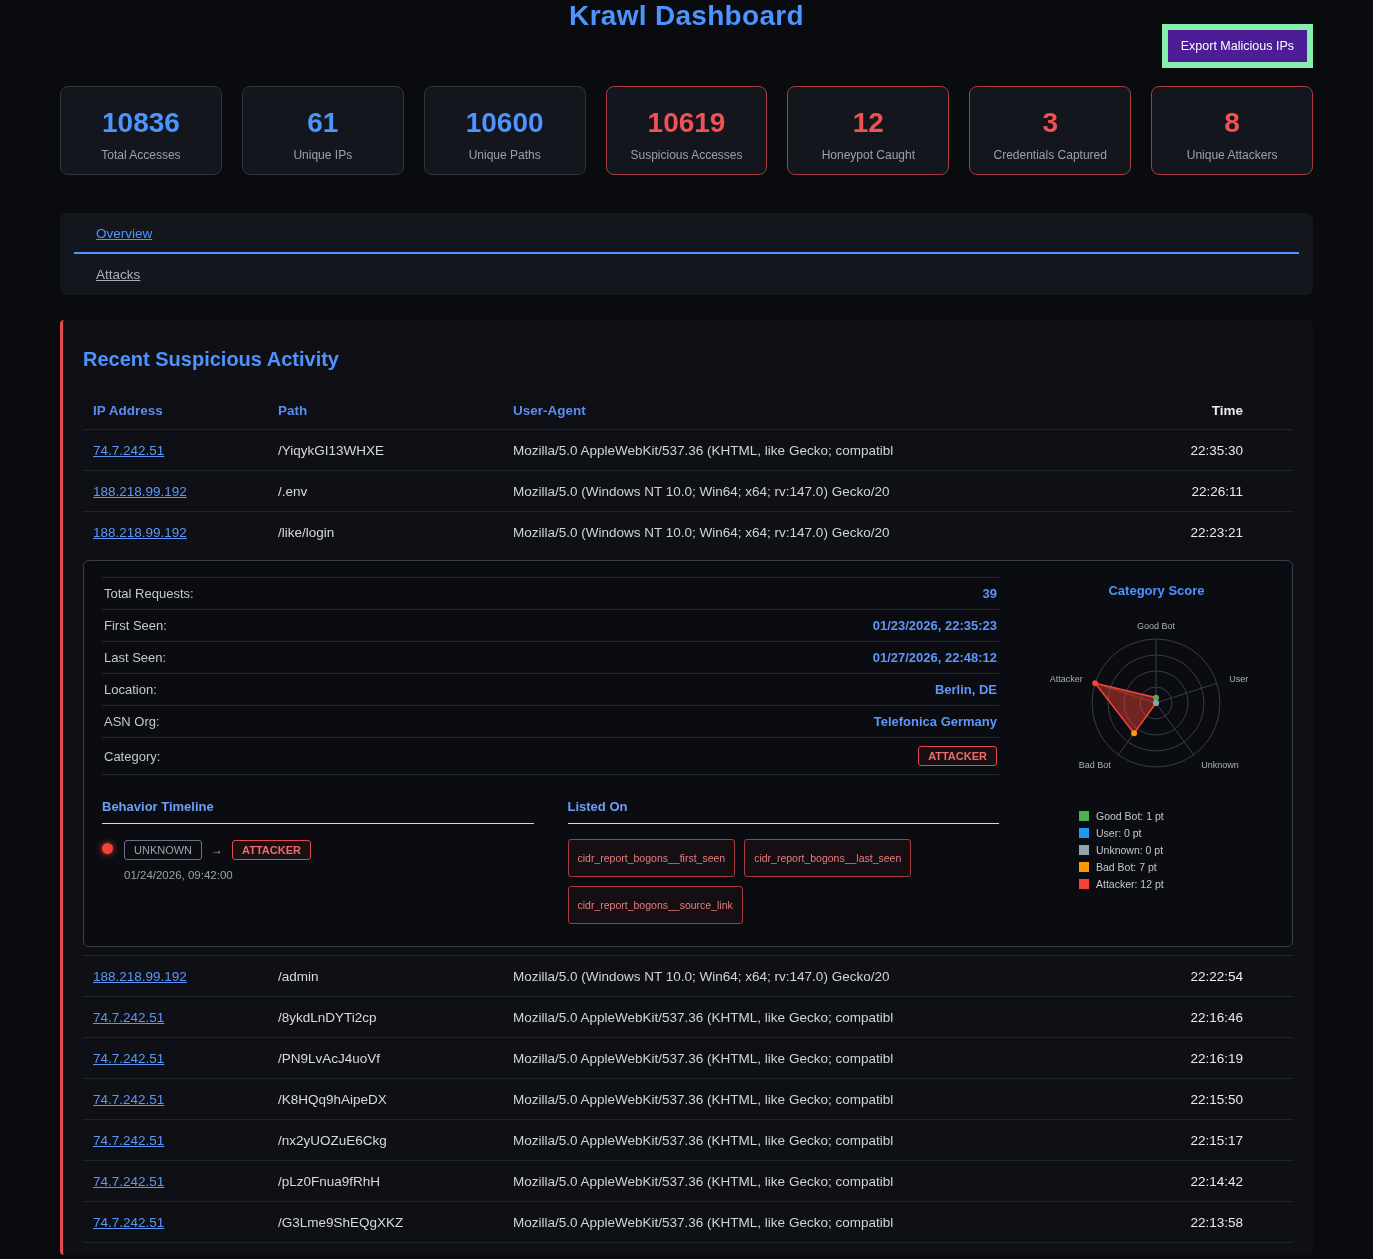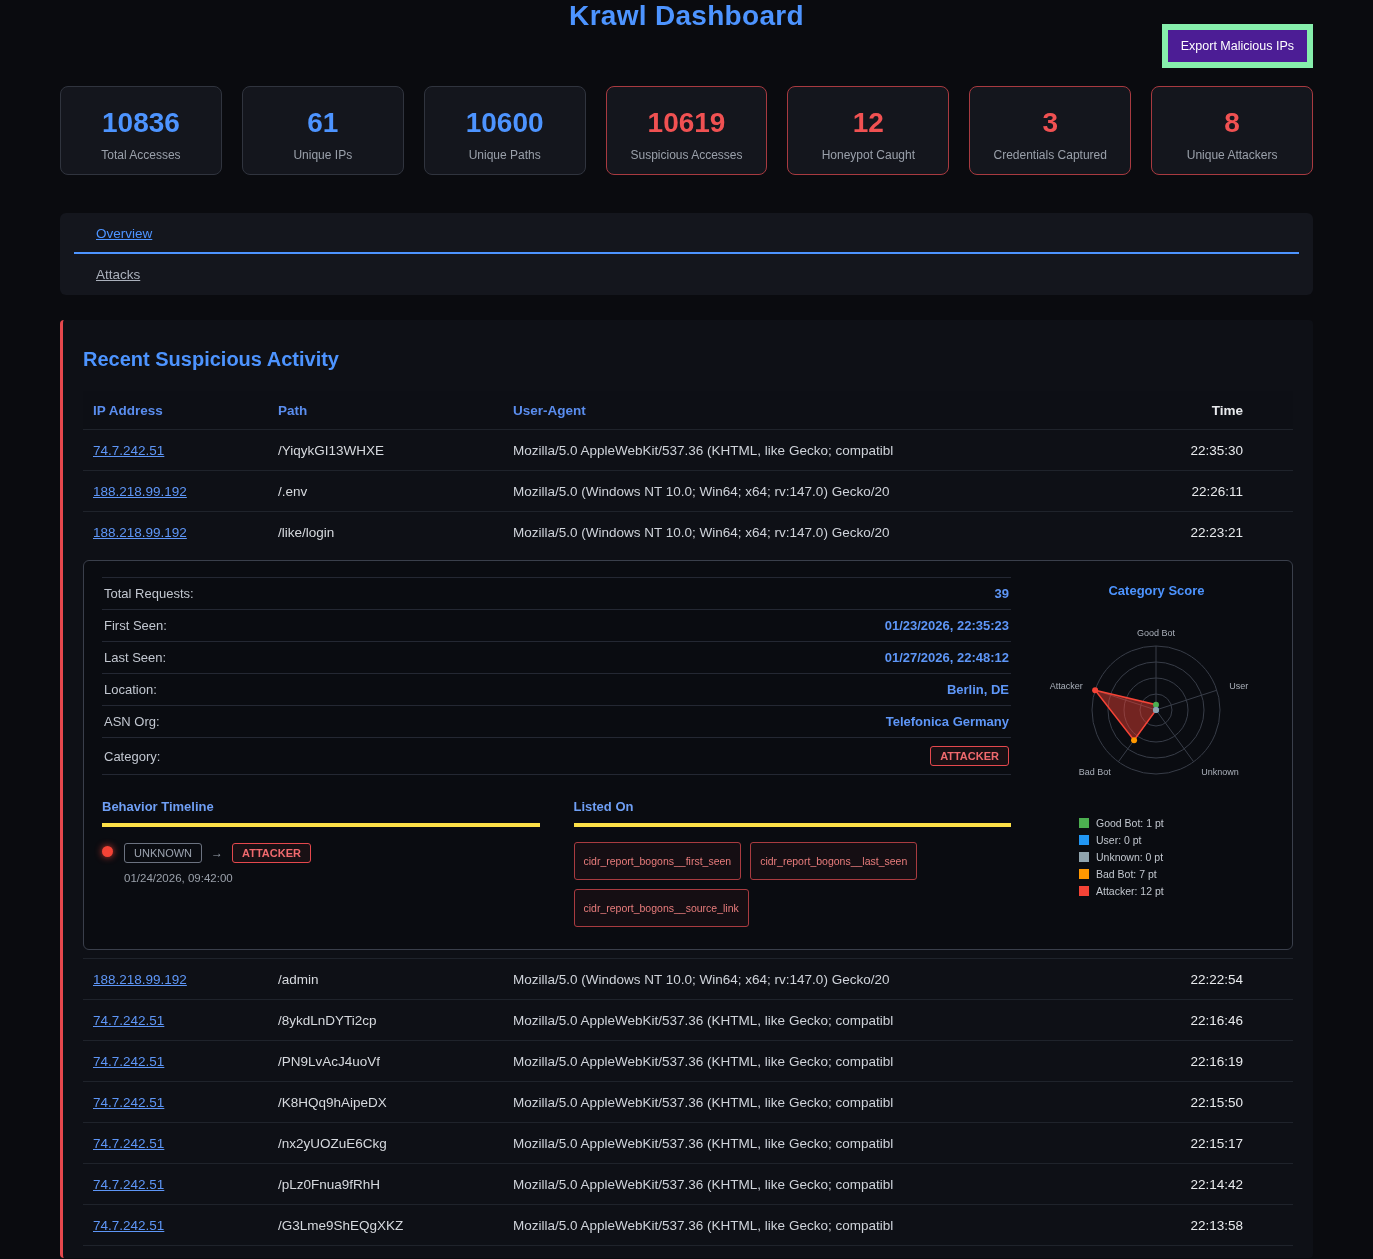--- a/index.html
+++ b/index.html
@@ -70,21 +70,21 @@
   .ip-link { color: #5e96f7; text-decoration: underline; cursor: pointer; }
   .col-ua { color: #cfd3da; }
   .col-time { text-align: right; color: #e8eaed; }
 
   
   .detail {
     margin: 8px 0;
     border: 1px solid #3a3f4b; border-radius: 6px;
     background: #0a0c11;
     padding: 16px 18px 22px;
-    display: flex; gap: 28px;
+    display: flex; gap: 40px;
   }
   .detail-left { flex: 1; min-width: 0; }
   .field {
     display: flex; justify-content: space-between; align-items: center;
     padding: 8px 2px; border-bottom: 1px solid #242833; font-size: 13px;
   }
   #detail-fields .field:first-child { border-top: 1px solid #242833; }
   .flabel { color: #c2c7d0; }
   .fvalue { color: #5e96f7; font-weight: bold; }
   .badge-attacker {
@@ -96,41 +96,41 @@
   }
   .badge-unknown {
     display: inline-block;
     border: 1px solid #6b7280; color: #9ca3af;
     font-size: 11px; padding: 3px 9px; border-radius: 3px;
   }
   .subs { display: flex; gap: 34px; margin-top: 24px; }
   .sub { flex: 1; min-width: 0; }
   .sub-title {
     margin: 0; font-size: 13px; font-weight: bold; color: #6f9ff5;
-    padding-bottom: 9px; border-bottom: 4px solid #fde047;
+    padding-bottom: 9px; border-bottom: 1px solid #fde047;
   }
   .timeline-item { display: flex; gap: 11px; margin-top: 16px; }
   .tdot {
     width: 11px; height: 11px; border-radius: 50%;
     background: #f44336; margin-top: 3px; flex: none;
     box-shadow: 0 0 7px rgba(244,67,54,0.85);
   }
   .tl-badges { display: flex; align-items: center; gap: 9px; }
   .tl-arrow { color: #9ca3af; font-size: 12px; }
   .tl-time { margin-top: 9px; font-size: 11.5px; color: #9aa0aa; }
   .chips { display: flex; flex-wrap: wrap; gap: 9px; margin-top: 15px; }
   .chip {
     border: 1px solid #a93b40; color: #e87c7c;
     background: rgba(244,67,54,0.05);
     font-size: 10.5px; padding: 12px 9px; border-radius: 3px; cursor: pointer;
   }
 
   
   .detail-right { width: 235px; flex: none; }
-  .chart-title { margin: 6px 0 15px; text-align: center; font-size: 13px; font-weight: bold; color: #4d94ff; }
+  .chart-title { margin: 6px 0 8px; text-align: center; font-size: 13px; font-weight: bold; color: #4d94ff; }
   .legend { margin: 8px 0 0 40px; }
   .legend-item { display: flex; align-items: center; gap: 7px; font-size: 10.5px; color: #c2c7cf; margin-bottom: 5px; }
   .legend-swatch { width: 10px; height: 10px; flex: none; }
 </style>
 </head>
 <body>
 
 <div class="container">
 
   <header class="app-header">

